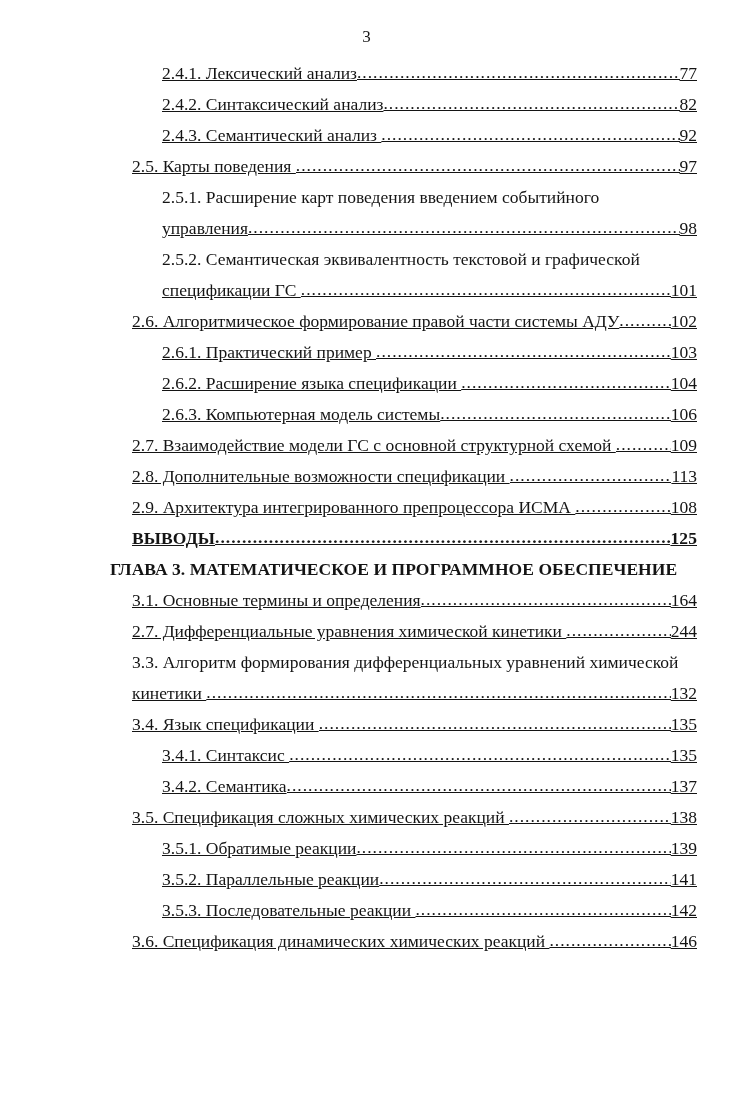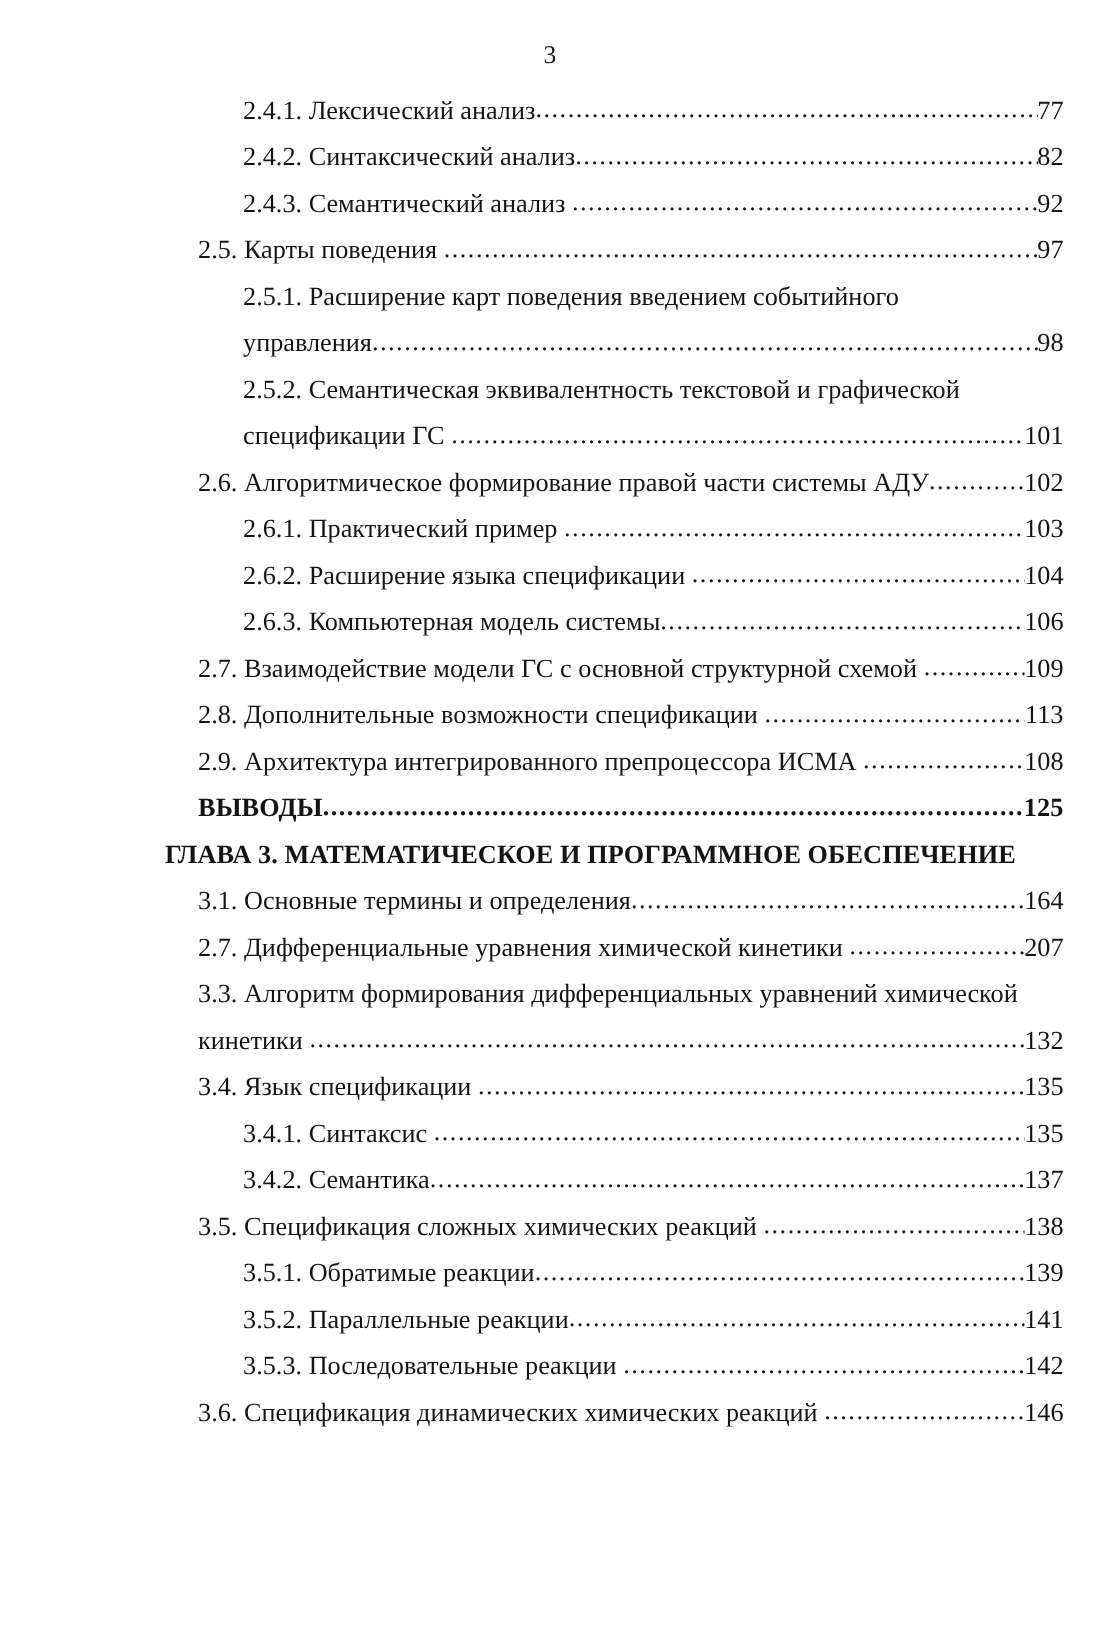--- a/index.html
+++ b/index.html
@@ -64,20 +64,21 @@
   .toc-line.bold {
     font-weight: bold;
     letter-spacing: 0.1px;
   }
 
   
   .row {
     display: flex;
     align-items: flex-end;
     width: 100%;
+    text-decoration: underline;
   }
   .label {
     flex: 0 0 auto;
     white-space: pre;
   }
   .leader {
     flex: 1 1 auto;
     overflow: hidden;
     white-space: nowrap;
     font-size: 17.5px;
@@ -86,21 +87,21 @@
     margin: 0 0 0 0;
     position: relative;
     top: -1px;
   }
   .leader::before {
     content: "........................................................................................................................................................";
   }
   .pageno {
     flex: 0 0 auto;
     text-align: right;
-    padding-right: 24px;
+    padding-right: 36px;
     white-space: pre;
   }
 
   
   .plain .label { white-space: pre; }
 
   
   .chapline .label { letter-spacing: 0.05px; }
 </style>
 </head>
@@ -216,21 +217,21 @@
         <span class="row">
           <span class="label">3.1. Основные термины и определения</span>
           <span class="leader"></span>
           <span class="pageno">164</span>
         </span>
       </div>
       <div class="toc-line lvl-1" id="entry-3-2">
         <span class="row">
           <span class="label">2.7. Дифференциальные уравнения химической кинетики </span>
           <span class="leader"></span>
-          <span class="pageno">207</span>
+          <span class="pageno">244</span>
         </span>
       </div>
       <div class="toc-line lvl-1 plain" id="entry-3-3-line1"><span class="label">3.3. Алгоритм формирования дифференциальных уравнений химической</span></div>
       <div class="toc-line lvl-cont" id="entry-3-3-line2">
         <span class="row">
           <span class="label">кинетики </span>
           <span class="leader"></span>
           <span class="pageno">132</span>
         </span>
       </div>

